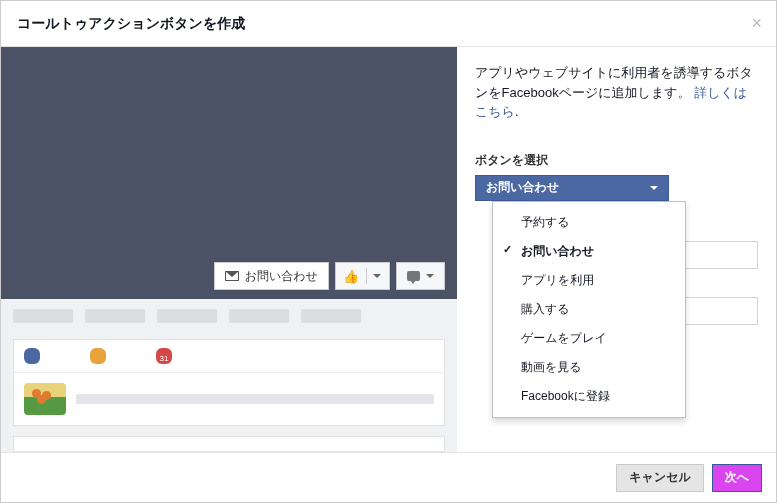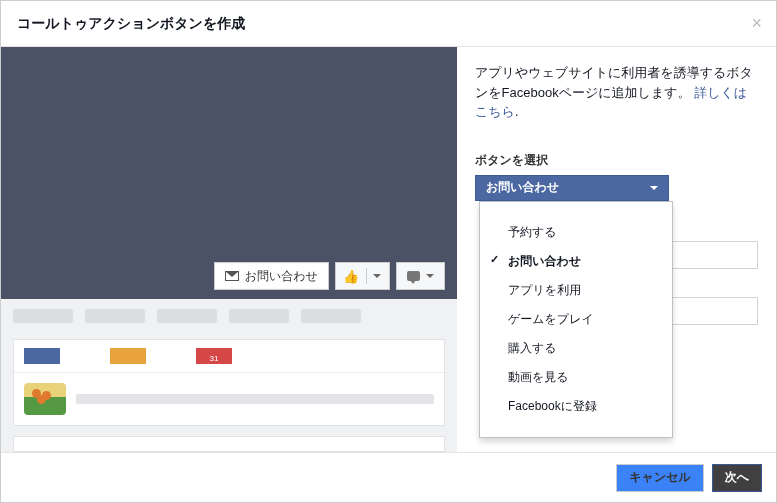--- a/index.html
+++ b/index.html
@@ -14,43 +14,43 @@
   .cta-row{position:absolute;bottom:9px;right:12px;display:flex;gap:6px;}
   .cta-btn{background:#fff;border:1px solid #c9cbcf;height:28px;display:flex;align-items:center;padding:0 10px;font-size:12px;color:#333;gap:6px;}
   .like-btn{background:#f6f7f8;border:1px solid #c9cbcf;height:28px;display:flex;align-items:center;padding:0 8px;gap:6px;}
   .like-ico{color:#4468b0;font-size:13px;}
   .caret-d{width:0;height:0;border-left:4px solid transparent;border-right:4px solid transparent;border-top:4px solid #666;}
   .msg-btn{background:#f6f7f8;border:1px solid #c9cbcf;height:28px;display:flex;align-items:center;padding:0 10px;gap:6px;}
   .sk-nav{display:flex;gap:12px;padding:10px 12px;}
   .sk-tab{height:14px;background:#dcdde0;border-radius:2px;}
   .sk-card{margin:6px 12px 0 12px;background:#fff;border:1px solid #e1e2e5;}
   .sk-card-hdr{display:flex;gap:50px;padding:8px 10px;border-bottom:1px solid #ecedef;}
-  .sk-icon{width:36px;height:16px;border-radius:0;}
+  .sk-icon{width:16px;height:16px;border-radius:6px;}
   .sk-post{display:flex;align-items:center;gap:10px;padding:10px;}
   .sk-thumb{width:42px;height:32px;border-radius:4px;background:linear-gradient(#e8d27a 0 45%,#559a42 45% 100%);position:relative;}
   .sk-thumb::after{content:"";position:absolute;left:8px;top:6px;width:9px;height:9px;background:#e07a2f;border-radius:50%;box-shadow:10px 2px 0 #e07a2f,5px 6px 0 #e07a2f;}
   .sk-line{height:10px;background:#e3e4e7;border-radius:2px;flex:1;}
   .sk-card2{margin:10px 12px 0 12px;background:#fff;border:1px solid #e1e2e5;height:16px;}
   .right{flex:1;padding:16px 18px;position:relative;}
   .desc{font-size:13px;color:#141823;line-height:1.5;}
   .desc a{color:#3b5998;text-decoration:none;}
   .sec-label{font-size:12px;font-weight:bold;color:#333;margin-top:30px;display:block;}
   .sel-wrap{position:relative;margin-top:6px;width:194px;}
   .sel{height:26px;background:#4c68a2;color:#fff;font-size:12px;font-weight:bold;display:flex;align-items:center;justify-content:space-between;padding:0 10px;cursor:pointer;border:1px solid #3b5998;}
   .sel .caret-d{border-top-color:#fff;}
-  .dd{position:absolute;top:26px;left:4px;width:194px;background:#fff;border:1px solid #bfc0c3;box-shadow:0 4px 6px rgba(0,0,0,0.15);padding:16px 0;z-index:5;}
+  .dd{position:absolute;top:26px;left:17px;width:194px;background:#fff;border:1px solid #bfc0c3;box-shadow:0 4px 6px rgba(0,0,0,0.15);padding:6px 0;z-index:5;}
   .dd-item{font-size:12px;color:#141823;padding:6px 10px 6px 28px;position:relative;cursor:pointer;}
   .dd-item.sel-on{font-weight:bold;}
   .dd-item.sel-on::before{content:"✓";position:absolute;left:10px;top:6px;font-size:11px;color:#141823;}
   .under-field{position:absolute;right:18px;height:28px;border:1px solid #d2d3d6;background:#fff;}
   .uf1{top:194px;width:124px;}
   .uf2{top:250px;width:124px;}
   .ftr{position:absolute;bottom:0;left:0;right:0;height:50px;border-top:1px solid #e5e5e5;display:flex;align-items:center;justify-content:flex-end;padding:0 14px;gap:8px;background:#fff;}
-  .btn{height:28px;padding:0 12px;font-size:12px;border:1px solid #c9cbcf;background:#3b82f6;color:#333;cursor:pointer;font-weight:bold;}
-  .btn.primary{background:#404040;border-color:#3b5998;color:#fff;}
+  .btn{height:28px;padding:0 12px;font-size:12px;border:1px solid #c9cbcf;background:#e5e5e5;color:#333;cursor:pointer;font-weight:bold;}
+  .btn.primary{background:#d946ef;border-color:#3b5998;color:#fff;}
   .env{width:14px;height:10px;border:1px solid #555;position:relative;}
   .env::before{content:"";position:absolute;top:-1px;left:-1px;width:0;height:0;border-left:7px solid transparent;border-right:7px solid transparent;border-top:6px solid #555;}
   .spch{width:13px;height:10px;background:#777;border-radius:2px;position:relative;}
   .spch::after{content:"";position:absolute;bottom:-3px;left:3px;width:0;height:0;border-left:3px solid transparent;border-right:3px solid transparent;border-top:4px solid #777;}
 </style>
 </head>
 <body>
 
 <div class="modal">
 
@@ -114,22 +114,22 @@
 
       <div class="sel-wrap">
         <div class="sel">
           <span>お問い合わせ</span>
           <span class="caret-d"></span>
         </div>
         <div class="dd">
           <div class="dd-item">予約する</div>
           <div class="dd-item sel-on">お問い合わせ</div>
           <div class="dd-item">アプリを利用</div>
+          <div class="dd-item">購入する</div>
           <div class="dd-item">ゲームをプレイ</div>
-          <div class="dd-item">購入する</div>
           <div class="dd-item">動画を見る</div>
           <div class="dd-item">Facebookに登録</div>
         </div>
       </div>
 
       <div class="under-field uf1"></div>
       <div class="under-field uf2"></div>
     </div>
 
   </div>

